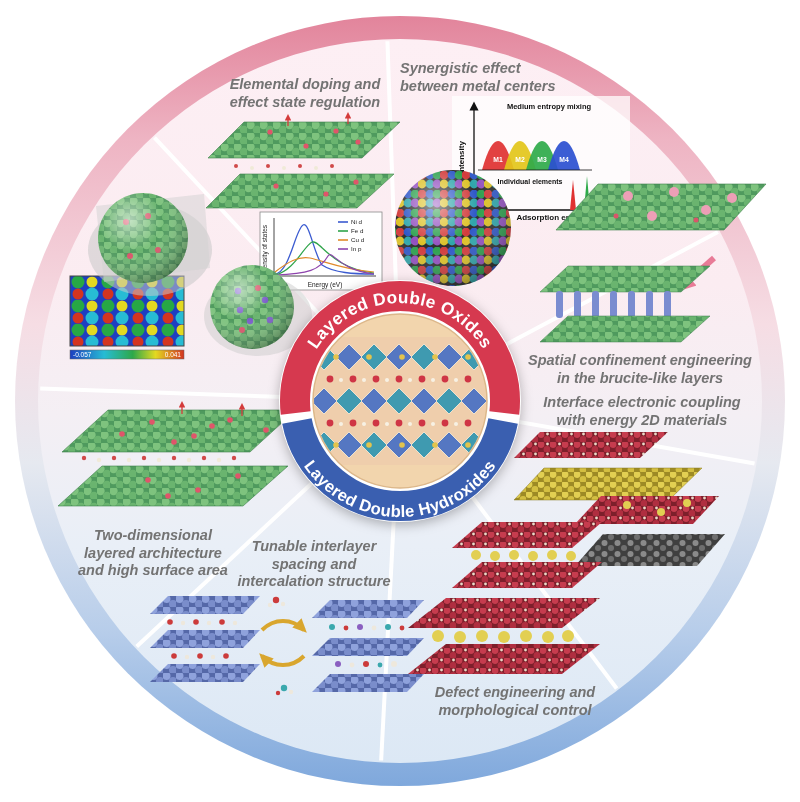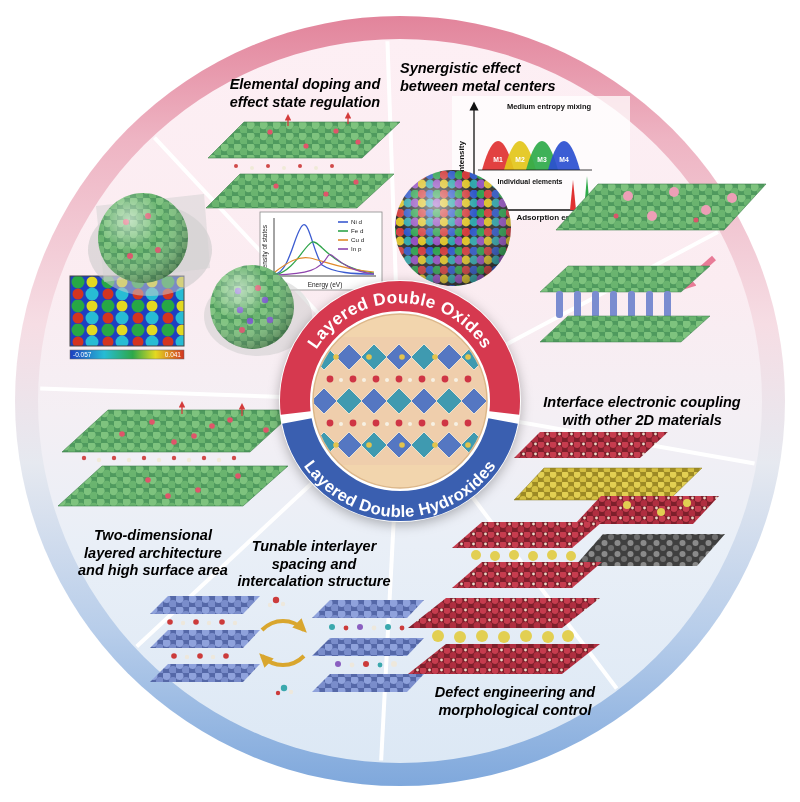--- a/index.html
+++ b/index.html
@@ -7,21 +7,21 @@
          font-family:"Liberation Sans",sans-serif;}
   .ring{position:absolute;left:15px;top:16px;width:770px;height:770px;border-radius:50%;
         background:linear-gradient(180deg,#e2849b 0%,#eeb4c3 16%,#f6dde4 40%,#e6e9f0 58%,#b7cdea 80%,#7fa8dc 100%);}
   .inner{position:absolute;left:38px;top:39px;width:724px;height:724px;border-radius:50%;
         background:linear-gradient(180deg,#fdeff4 0%,#fbecf1 34%,#f4eff4 52%,#e9eff7 70%,#dce8f5 100%);}
   .divider{position:absolute;left:398px;top:401px;width:4px;height:360px;background:#ffffff;
         transform-origin:2px 0;}
   .art{position:absolute;left:0;top:0;}
   .badge{position:absolute;left:278px;top:279px;filter:drop-shadow(0 3px 6px rgba(0,0,0,.28));}
   .cap{position:absolute;font-style:italic;font-weight:700;font-size:14.5px;line-height:1.22;
-       color:#000000;text-align:center;white-space:pre-line;}
+       color:#737373;text-align:center;white-space:pre-line;}
   .cap.left{text-align:left;}
 </style>
 </head>
 <body>
 
 <div class="scene">
 
   <div class="ring"></div>
   <div class="inner"></div>
 
@@ -360,22 +360,24 @@
         <circle cx="180" cy="10" r="2.8" fill="#e0556a"></circle>
           <circle cx="110" cy="30" r="2.8" fill="#e0556a"></circle>
       </g>
     </g>
   </svg>
 
   <div class="cap" style="left:200px;top:76px;width:210px">Elemental doping and
 effect state regulation</div>
   <div class="cap left" style="left:400px;top:60px;width:200px">Synergistic effect
 between metal centers</div>
+  <div class="cap" style="left:512px;top:352px;width:256px">Spatial confinement engineering
+in the brucite-like layers</div>
   <div class="cap" style="left:518px;top:394px;width:248px">Interface electronic coupling
-with other 2D materials</div>
+with energy 2D materials</div>
   <div class="cap" style="left:405px;top:684px;width:220px">Defect engineering and
 morphological control</div>
   <div class="cap" style="left:224px;top:538px;width:180px">Tunable interlayer
 spacing and
 intercalation structure</div>
   <div class="cap" style="left:58px;top:527px;width:190px">Two-dimensional
 layered architecture
 and high surface area</div>
 
   <svg class="badge" width="244" height="244" viewBox="0 0 244 244">

